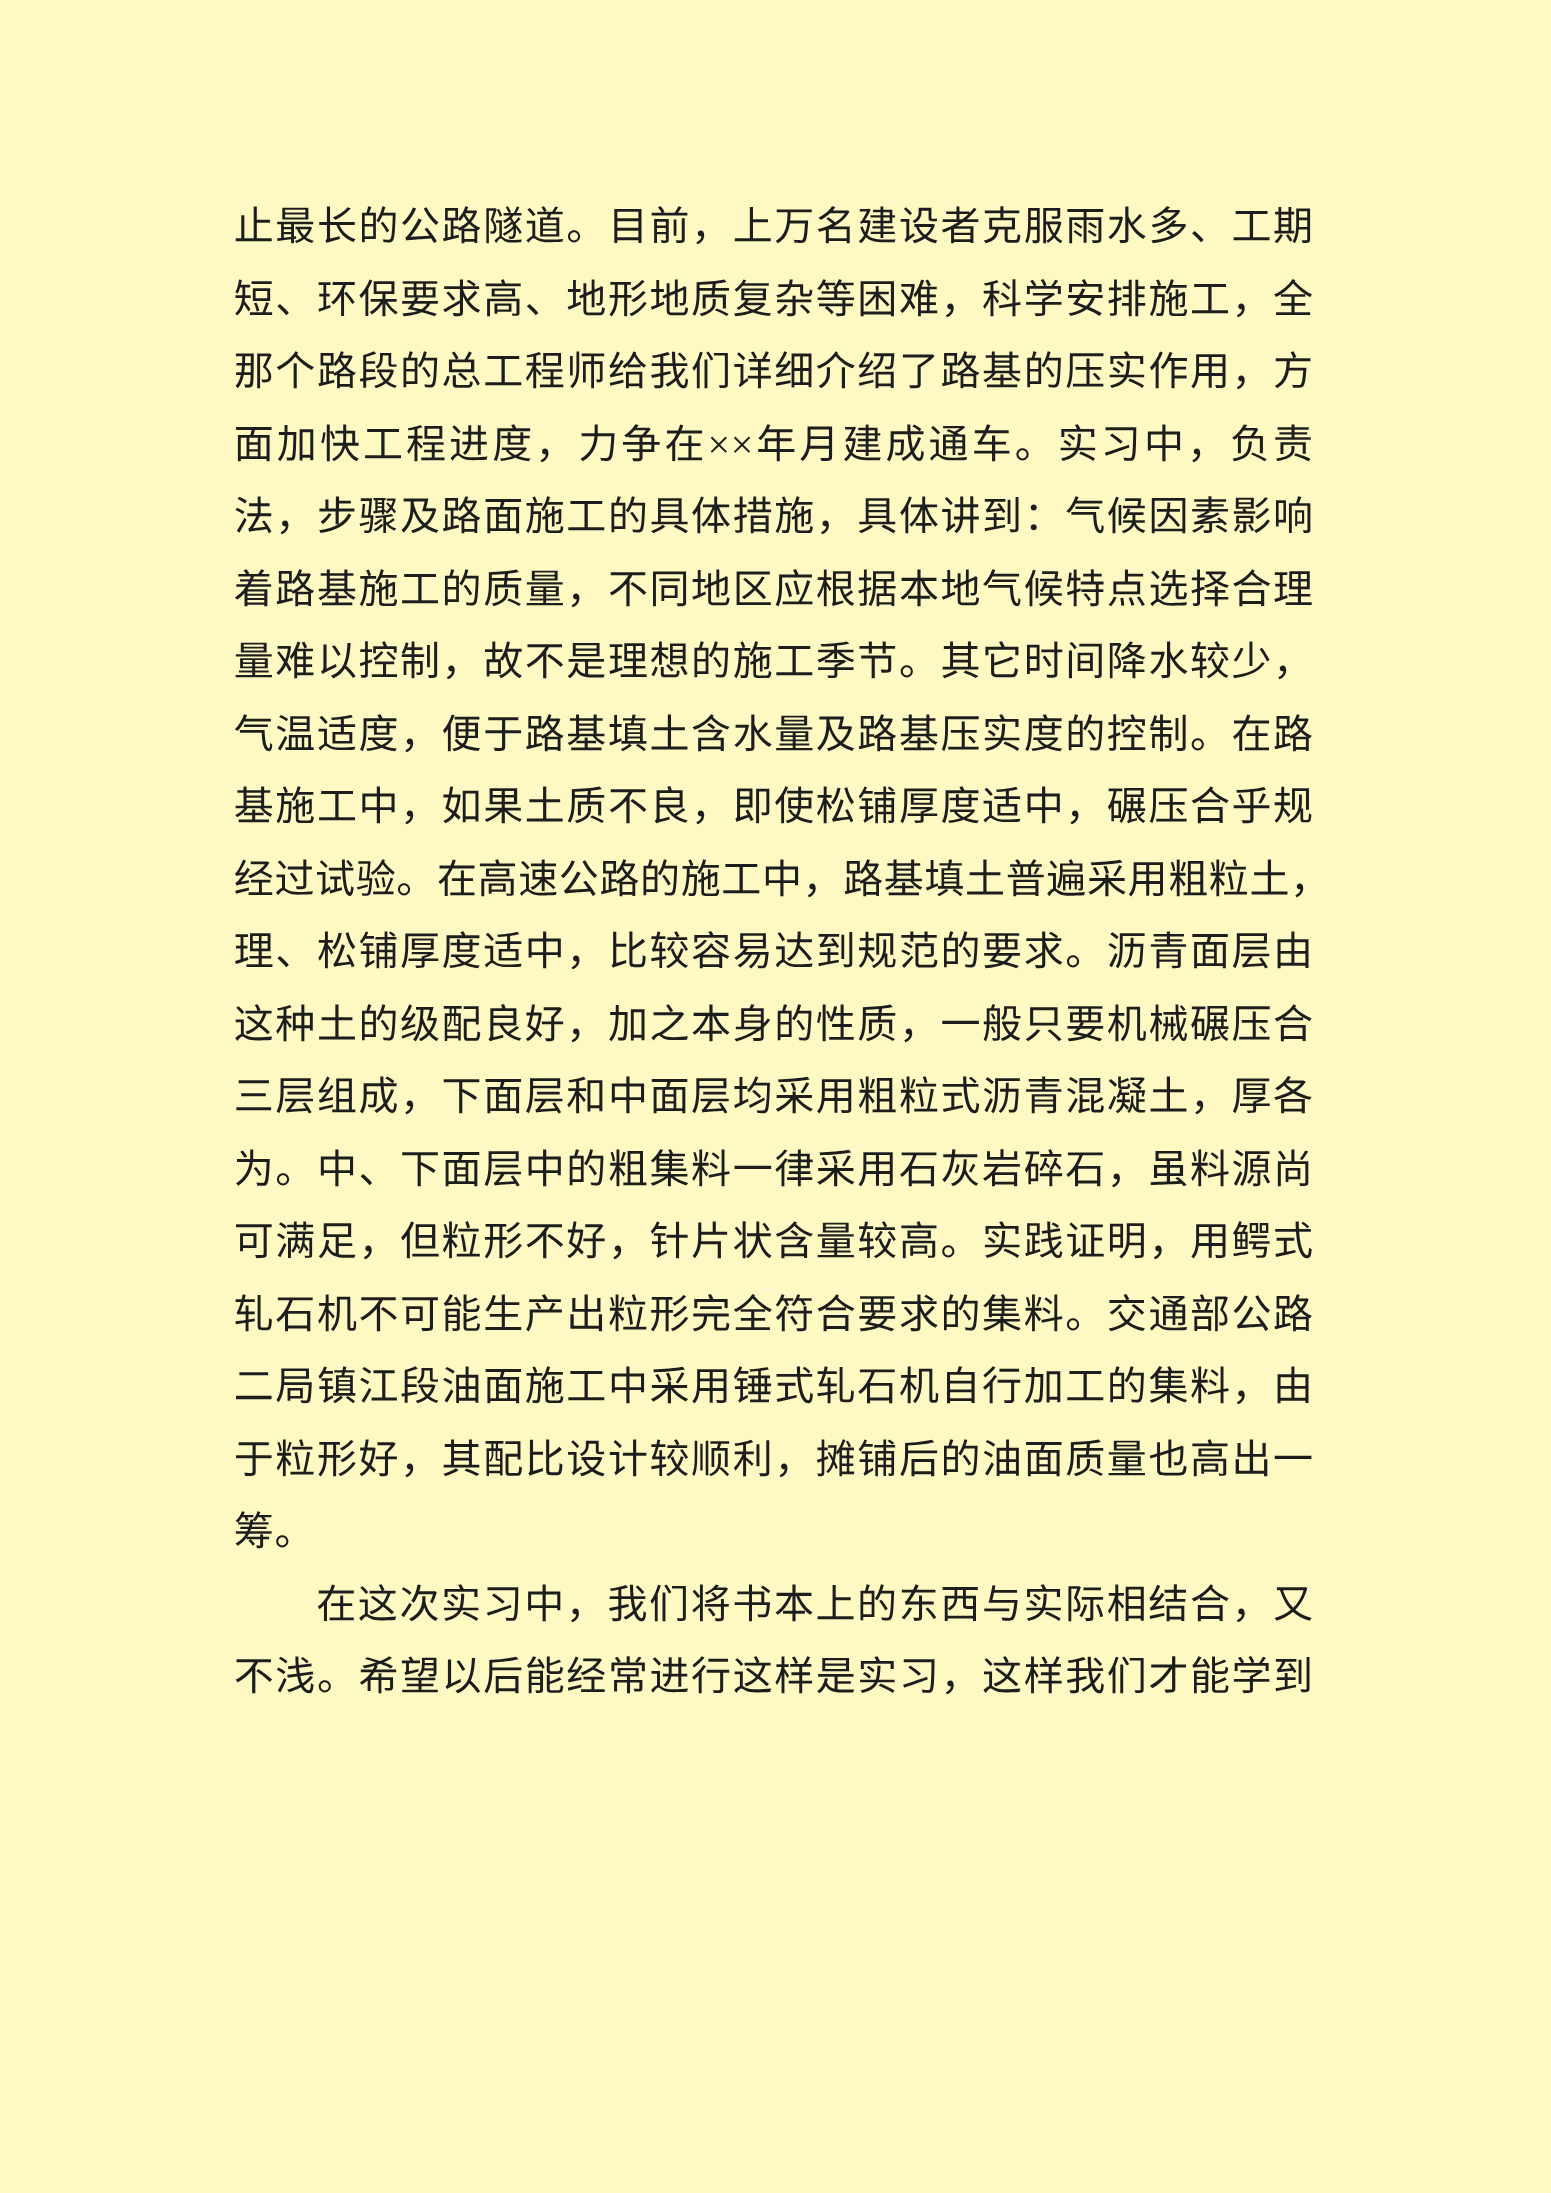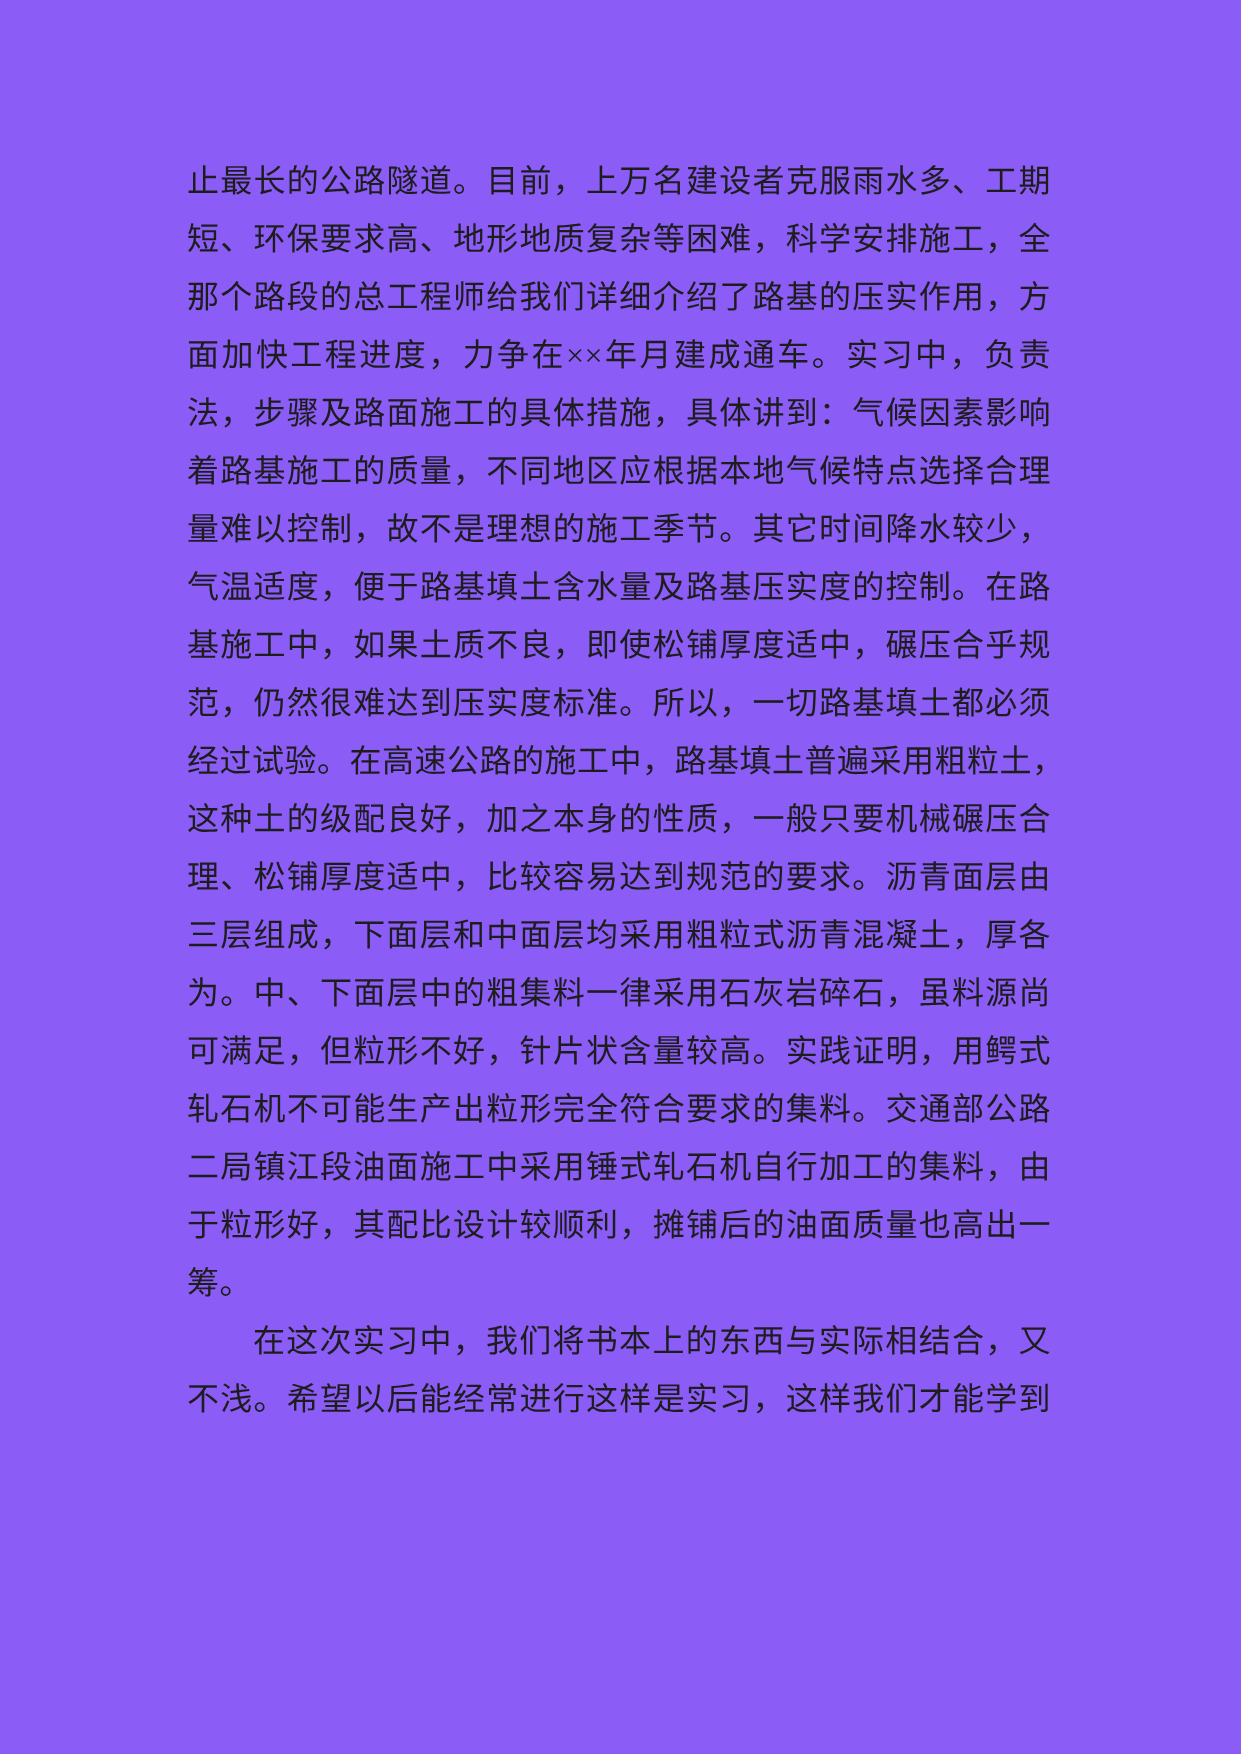--- a/index.html
+++ b/index.html
@@ -4,21 +4,21 @@
 <style>
   html, body {
     margin: 0;
     padding: 0;
     background: #ffffff;
   }
   .page {
     position: relative;
     width: 1241px;
     height: 1754px;
-    background: #8b5cf6;
+    background: #fef9c3;
     box-sizing: border-box;
     padding: 152px 190px 0 187px;
     font-family: "Liberation Serif", "DejaVu Serif", serif;
     color: #1d1d1d;
     font-size: 32px;
     font-weight: 400;
     line-height: 58px;
   }
   .paragraph {
     margin: 0;
@@ -52,24 +52,23 @@
   <section class="paragraph">
     <div class="line">止最长的公路隧道。目前，上万名建设者克服雨水多、工期</div>
     <div class="line">短、环保要求高、地形地质复杂等困难，科学安排施工，全</div>
     <div class="line">那个路段的总工程师给我们详细介绍了路基的压实作用，方</div>
     <div class="line">面加快工程进度，力争在××年月建成通车。实习中，负责</div>
     <div class="line">法，步骤及路面施工的具体措施，具体讲到：气候因素影响</div>
     <div class="line">着路基施工的质量，不同地区应根据本地气候特点选择合理</div>
     <div class="line">量难以控制，故不是理想的施工季节。其它时间降水较少，</div>
     <div class="line">气温适度，便于路基填土含水量及路基压实度的控制。在路</div>
     <div class="line">基施工中，如果土质不良，即使松铺厚度适中，碾压合乎规</div>
-    <div class="line">范，仍然很难达到压实度标准。所以，一切路基填土都必须</div>
     <div class="line">经过试验。在高速公路的施工中，路基填土普遍采用粗粒土，</div>
+    <div class="line">理、松铺厚度适中，比较容易达到规范的要求。沥青面层由</div>
     <div class="line">这种土的级配良好，加之本身的性质，一般只要机械碾压合</div>
-    <div class="line">理、松铺厚度适中，比较容易达到规范的要求。沥青面层由</div>
     <div class="line">三层组成，下面层和中面层均采用粗粒式沥青混凝土，厚各</div>
     <div class="line">为。中、下面层中的粗集料一律采用石灰岩碎石，虽料源尚</div>
     <div class="line">可满足，但粒形不好，针片状含量较高。实践证明，用鳄式</div>
     <div class="line">轧石机不可能生产出粒形完全符合要求的集料。交通部公路</div>
     <div class="line">二局镇江段油面施工中采用锤式轧石机自行加工的集料，由</div>
     <div class="line">于粒形好，其配比设计较顺利，摊铺后的油面质量也高出一</div>
     <div class="line line-short">筹。</div>
   </section>
 
   <section class="paragraph">

